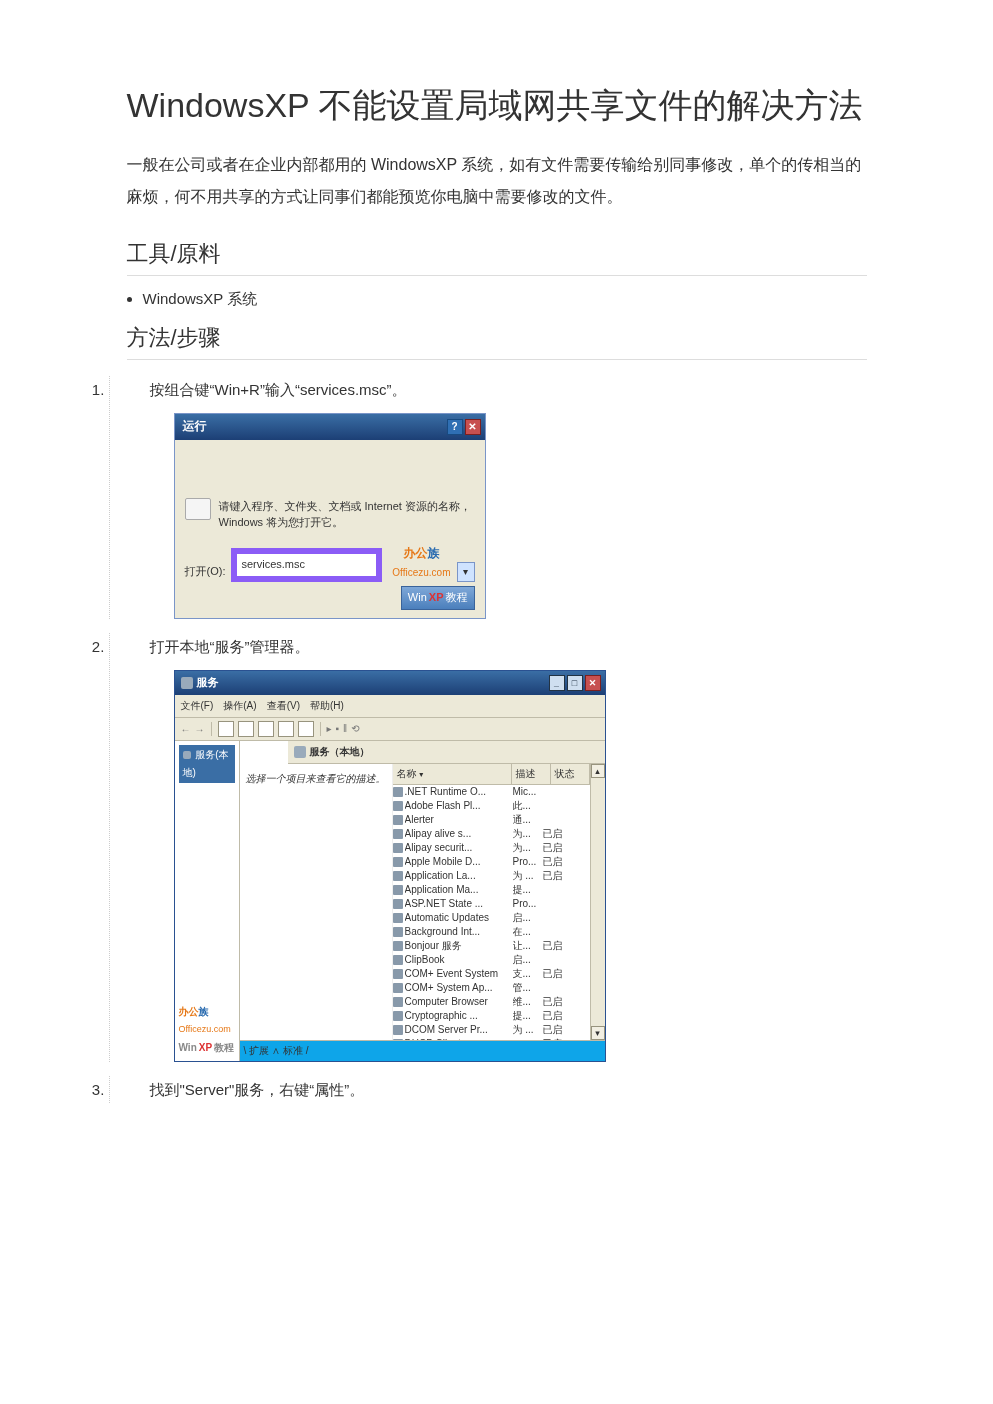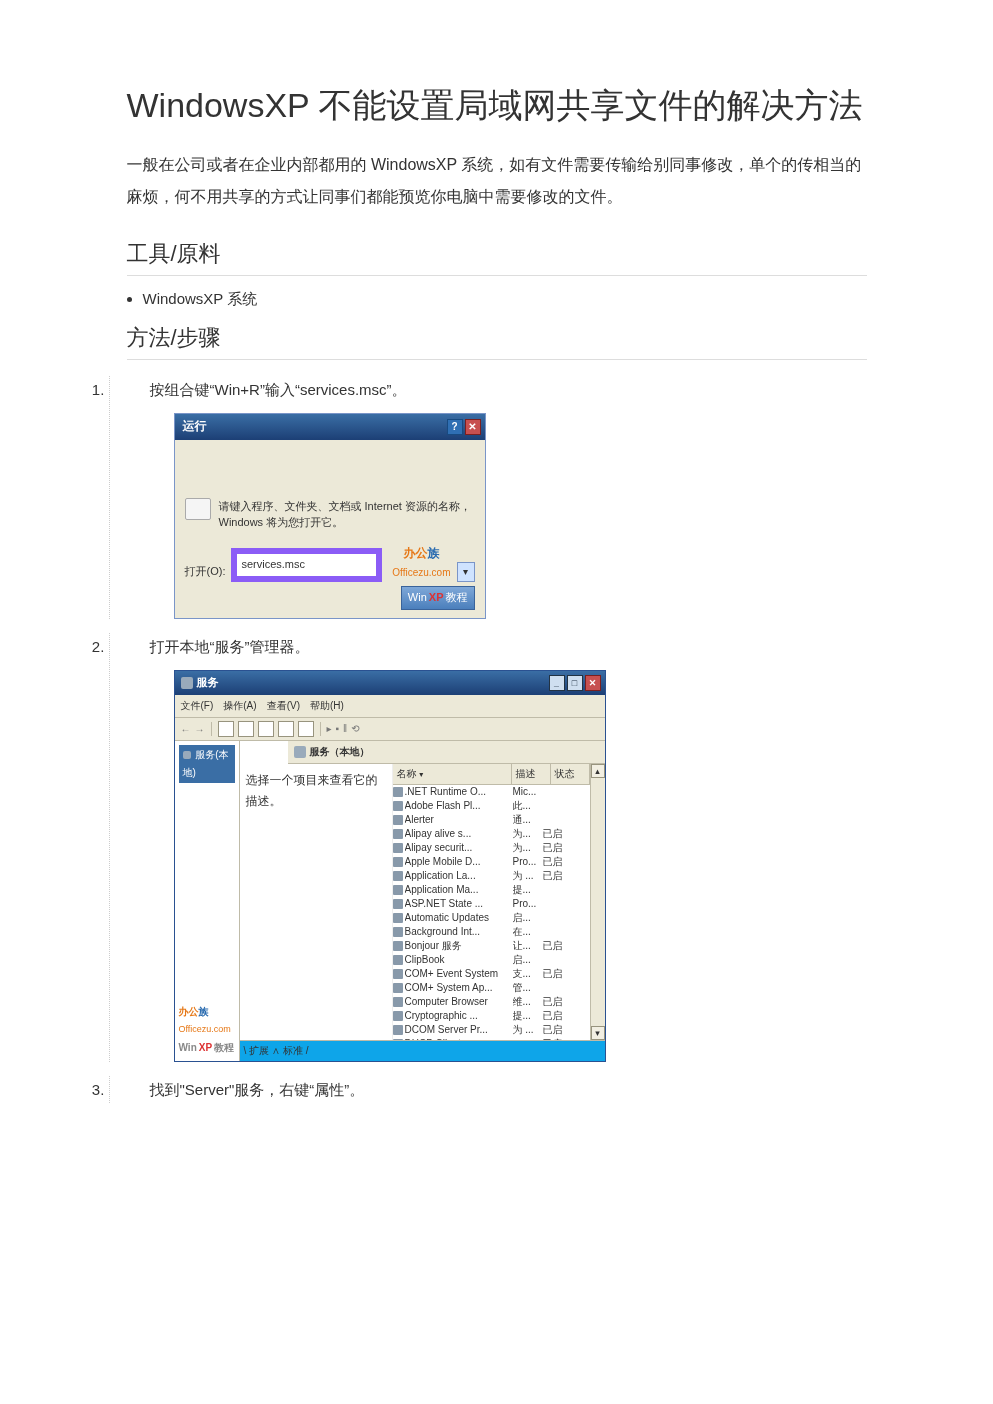--- a/index.html
+++ b/index.html
@@ -198,21 +198,22 @@
   .svc-right-header {
     background:#ece9d8;
     border-bottom:1px solid #bfbba8;
     padding:2px 6px;
     font-size:10px; font-weight:bold;
     display:flex; align-items:center; gap:4px;margin-left:48px;
   }
   .svc-content { flex:1; display:flex; overflow:hidden; }
   .svc-desc {
     width:140px; padding:6px; border-right:1px solid #eee;
-    font-size:12px;
+    font-size:10px;
+    font-style:italic;
   }
   .svc-list { flex:1; overflow:hidden; position:relative; }
   .svc-cols {
     display:flex; background:#ece9d8; border-bottom:1px solid #bfbba8;
     font-size:10px;
   }
   .svc-cols div { padding:1px 4px; border-right:1px solid #bfbba8; }
   .col-name{ flex: 0 0 110px; }
   .col-desc{ flex: 0 0 30px; }
   .col-stat{ flex: 0 0 30px; }

